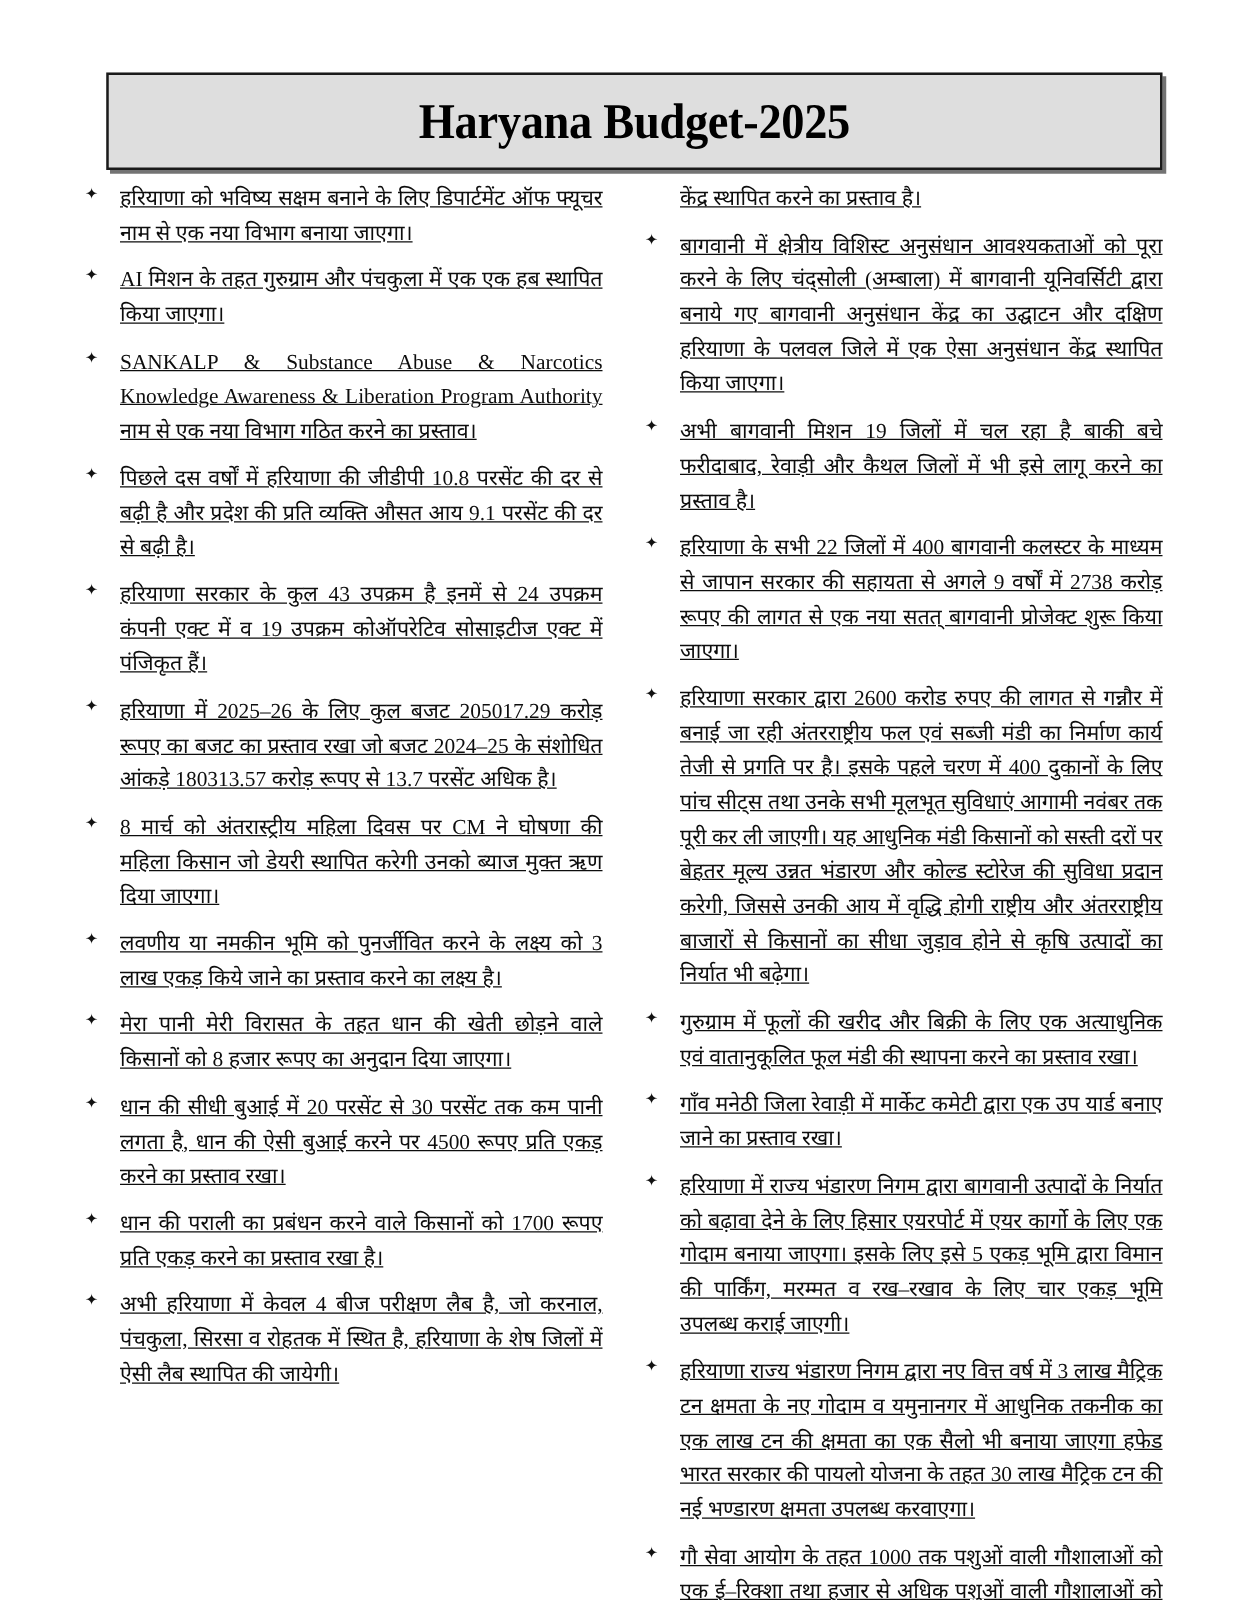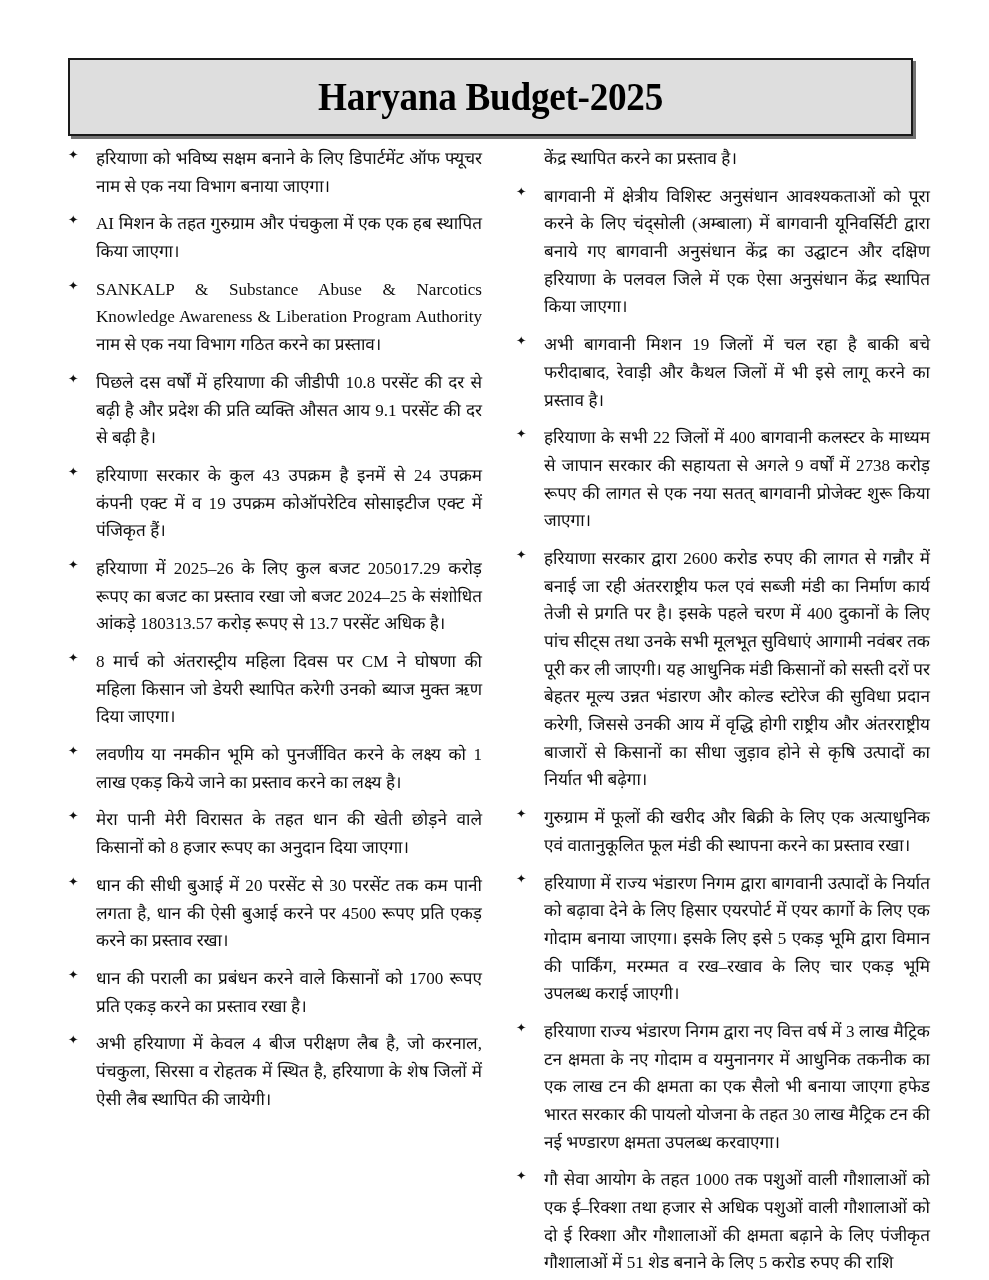--- a/index.html
+++ b/index.html
@@ -16,21 +16,21 @@
     background: #ffffff;
     box-sizing: border-box;
     overflow: hidden;
     font-family: "Liberation Serif", "DejaVu Serif", serif;
     color: #0d0d0d;
   }
 
   
   .title-banner {
     position: absolute;
-    left: 68px;
+    left: 85px;
     top: 58px;
     width: 845px;
     height: 78px;
     background: #dedede;
     border: 2.5px solid #1a1a1a;
     box-sizing: border-box;
     box-shadow: 3px 3px 0 0 rgba(0, 0, 0, 0.55);
     display: flex;
     align-items: center;
     justify-content: center;
@@ -100,20 +100,21 @@
   
   li.continuation {
     padding-left: 34px;
   }
   li.continuation::before {
     content: "";
   }
 
   .bullet-text {
     display: block;
+    text-decoration: underline;
   }
 </style>
 </head>
 <body>
 
 <div class="page">
 
   <div class="title-banner">
     <div class="title-text">Haryana Budget-2025</div>
   </div>
@@ -137,21 +138,21 @@
           <li class="bullet-item">
             <span class="bullet-text">हरियाणा सरकार के कुल 43 उपक्रम है इनमें से 24 उपक्रम कंपनी एक्ट में व 19 उपक्रम कोऑपरेटिव सोसाइटीज एक्ट में पंजिकृत हैं।</span>
           </li>
           <li class="bullet-item">
             <span class="bullet-text">हरियाणा में 2025–26 के लिए कुल बजट 205017.29 करोड़ रूपए का बजट का प्रस्ताव रखा जो बजट 2024–25 के संशोधित आंकड़े 180313.57 करोड़ रूपए से 13.7 परसेंट अधिक है।</span>
           </li>
           <li class="bullet-item">
             <span class="bullet-text">8 मार्च को अंतरास्ट्रीय महिला दिवस पर CM ने घोषणा की महिला किसान जो डेयरी स्थापित करेगी उनको ब्याज मुक्त ऋण दिया जाएगा।</span>
           </li>
           <li class="bullet-item">
-            <span class="bullet-text">लवणीय या नमकीन भूमि को पुनर्जीवित करने के लक्ष्य को 1 लाख एकड़ किये जाने का प्रस्ताव करने का लक्ष्य है।</span>
+            <span class="bullet-text">लवणीय या नमकीन भूमि को पुनर्जीवित करने के लक्ष्य को 3 लाख एकड़ किये जाने का प्रस्ताव करने का लक्ष्य है।</span>
           </li>
           <li class="bullet-item">
             <span class="bullet-text">मेरा पानी मेरी विरासत के तहत धान की खेती छोड़ने वाले किसानों को 8 हजार रूपए का अनुदान दिया जाएगा।</span>
           </li>
           <li class="bullet-item">
             <span class="bullet-text">धान की सीधी बुआई में 20 परसेंट से 30 परसेंट तक कम पानी लगता है, धान की ऐसी बुआई करने पर 4500 रूपए प्रति एकड़ करने का प्रस्ताव रखा।</span>
           </li>
           <li class="bullet-item">
             <span class="bullet-text">धान की पराली का प्रबंधन करने वाले किसानों को 1700 रूपए प्रति एकड़ करने का प्रस्ताव रखा है।</span>
           </li>
@@ -175,20 +176,23 @@
           <li class="bullet-item">
             <span class="bullet-text">हरियाणा के सभी 22 जिलों में 400 बागवानी कलस्टर के माध्यम से जापान सरकार की सहायता से अगले 9 वर्षों में 2738 करोड़ रूपए की लागत से एक नया सतत् बागवानी प्रोजेक्ट शुरू किया जाएगा।</span>
           </li>
           <li class="bullet-item">
             <span class="bullet-text">हरियाणा सरकार द्वारा 2600 करोड रुपए की लागत से गन्नौर में बनाई जा रही अंतरराष्ट्रीय फल एवं सब्जी मंडी का निर्माण कार्य तेजी से प्रगति पर है। इसके पहले चरण में 400 दुकानों के लिए पांच सीट्स तथा उनके सभी मूलभूत सुविधाएं आगामी नवंबर तक पूरी कर ली जाएगी। यह आधुनिक मंडी किसानों को सस्ती दरों पर बेहतर मूल्य उन्नत भंडारण और कोल्ड स्टोरेज की सुविधा प्रदान करेगी, जिससे उनकी आय में वृद्धि होगी राष्ट्रीय और अंतरराष्ट्रीय बाजारों से किसानों का सीधा जुड़ाव होने से कृषि उत्पादों का निर्यात भी बढ़ेगा।</span>
           </li>
           <li class="bullet-item">
             <span class="bullet-text">गुरुग्राम में फूलों की खरीद और बिक्री के लिए एक अत्याधुनिक एवं वातानुकूलित फूल मंडी की स्थापना करने का प्रस्ताव रखा।</span>
           </li>
           <li class="bullet-item">
+            <span class="bullet-text">गाँव मनेठी जिला रेवाड़ी में मार्केट कमेटी द्वारा एक उप यार्ड बनाए जाने का प्रस्ताव रखा।</span>
+          </li>
+          <li class="bullet-item">
             <span class="bullet-text">हरियाणा में राज्य भंडारण निगम द्वारा बागवानी उत्पादों के निर्यात को बढ़ावा देने के लिए हिसार एयरपोर्ट में एयर कार्गो के लिए एक गोदाम बनाया जाएगा। इसके लिए इसे 5 एकड़ भूमि द्वारा विमान की पार्किंग, मरम्मत व रख–रखाव के लिए चार एकड़ भूमि उपलब्ध कराई जाएगी।</span>
           </li>
           <li class="bullet-item">
             <span class="bullet-text">हरियाणा राज्य भंडारण निगम द्वारा नए वित्त वर्ष में 3 लाख मैट्रिक टन क्षमता के नए गोदाम व यमुनानगर में आधुनिक तकनीक का एक लाख टन की क्षमता का एक सैलो भी बनाया जाएगा हफेड भारत सरकार की पायलो योजना के तहत 30 लाख मैट्रिक टन की नई भण्डारण क्षमता उपलब्ध करवाएगा।</span>
           </li>
           <li class="bullet-item">
             <span class="bullet-text">गौ सेवा आयोग के तहत 1000 तक पशुओं वाली गौशालाओं को एक ई–रिक्शा तथा हजार  से अधिक पशुओं वाली गौशालाओं को दो ई रिक्शा और गौशालाओं की क्षमता बढ़ाने के लिए पंजीकृत गौशालाओं में 51 शेड बनाने के लिए 5 करोड रुपए की राशि</span>
           </li>
         </ul>
     </div>

